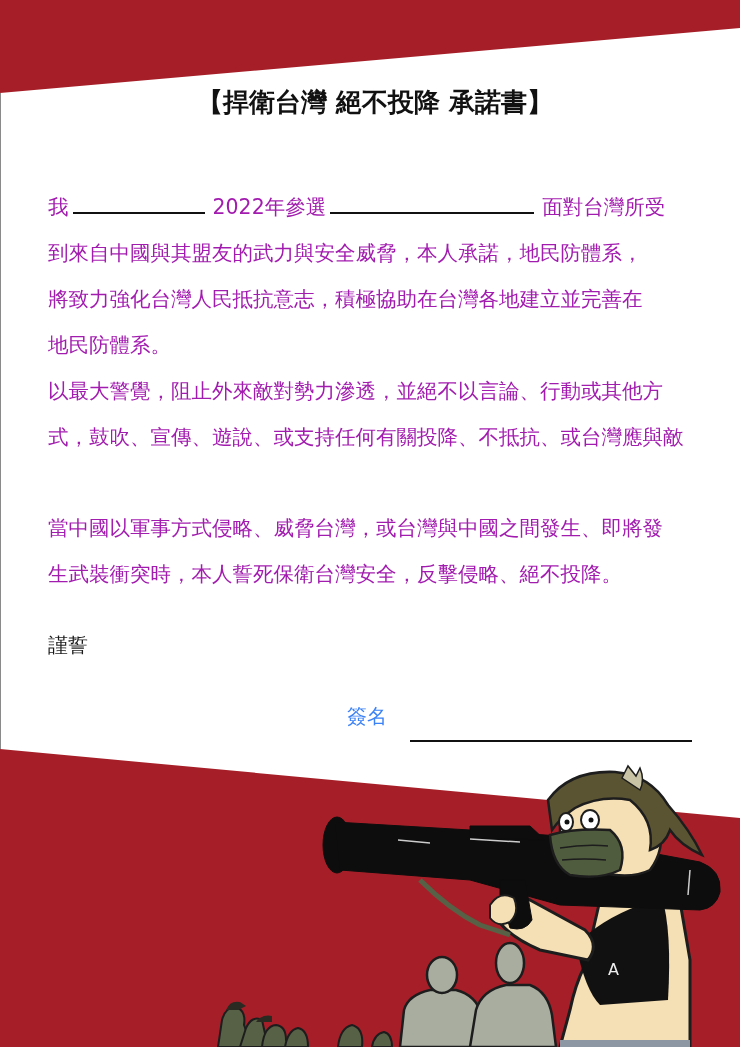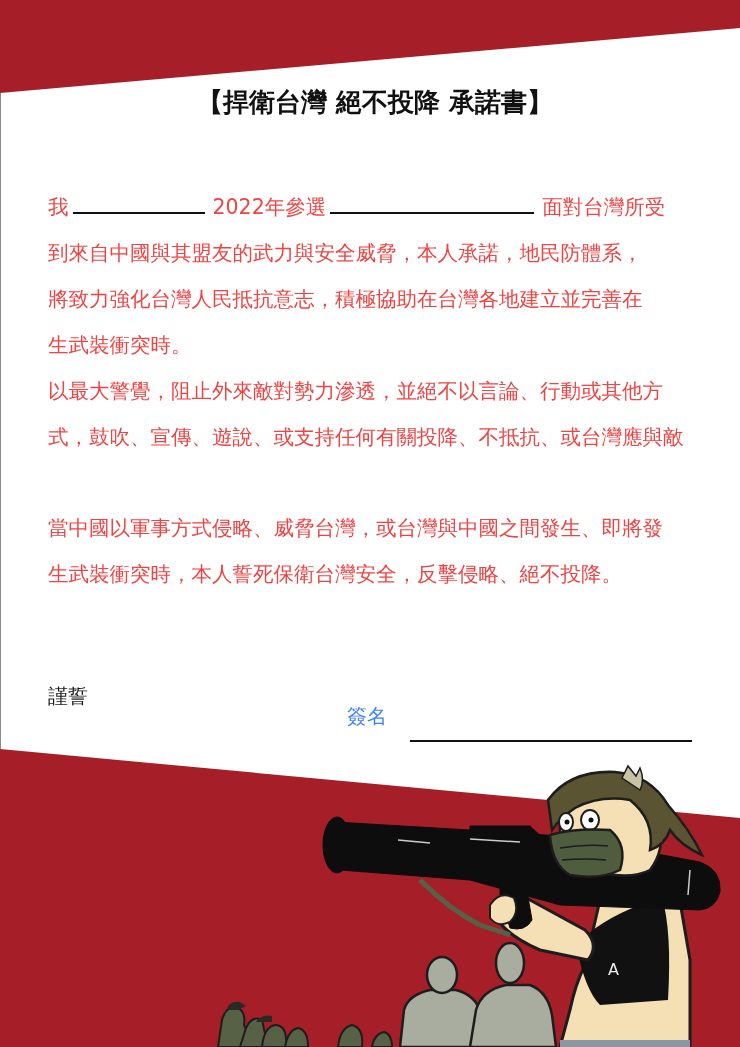--- a/index.html
+++ b/index.html
@@ -10,33 +10,33 @@
     color: #111;
   }
   .bg-svg { position: absolute; left: 0; top: 0; width: 740px; height: 1047px; }
   .left-edge { position: absolute; left: 0; top: 93px; width: 1px; height: 656px; background: #8a8a8a; }
   .title {
     position: absolute; left: 5px; top: 85px; width: 740px; text-align: center;
     font-size: 26px; font-weight: bold; letter-spacing: 0px; color: #111;
   }
   .body-text {
     position: absolute; left: 48px; width: 648px;
-    font-size: 20.5px; line-height: 46px; color: #ef4444;
+    font-size: 20.5px; line-height: 46px; color: #a21caf;
   }
   .p1 { top: 184px; }
   .p2 { top: 368px; }
   .p3 { top: 507px; font-family: Liberation Mono, monospace; }
   .line { white-space: nowrap; display: block; height: 46px; }
   .blank {
     display: inline-block; border-bottom: 2px solid #111; height: 26px;
     vertical-align: baseline; margin: 0 8px 0 4px;
   }
   .blank.name { width: 132px; }
   .blank.office { width: 204px; }
-  .oath { position: absolute; left: 48px; top: 683px; font-size: 20px; color: #1a1a1a; text-align: center; }
+  .oath { position: absolute; left: 48px; top: 632px; font-size: 20px; color: #1a1a1a; text-align: center; }
   .sign-label { position: absolute; left: 347px; top: 703px; font-size: 20px; color: #3b82f6; }
   .sign-line { position: absolute; left: 410px; top: 740px; width: 282px; height: 2px; background: #111; }
 </style>
 </head>
 <body>
 
 <svg class="bg-svg" viewBox="0 0 740 1047" xmlns="http://www.w3.org/2000/svg">
 
   <polygon points="0,0 740,0 740,28 0,93" fill="#a61f28"></polygon>
 
@@ -107,21 +107,21 @@
 <div class="left-edge"></div>
 
 <div class="title">【捍衛台灣 絕不投降 承諾書】</div>
 
 <div class="body-text p1">
   <span class="line">
     <span>我</span><span class="blank name"></span><span>2022年參選</span><span class="blank office"></span><span>面對台灣所受</span>
   </span>
   <span class="line">到來自中國與其盟友的武力與安全威脅，本人承諾，地民防體系，</span>
   <span class="line">將致力強化台灣人民抵抗意志，積極協助在台灣各地建立並完善在</span>
-  <span class="line">生武裝衝突時。</span>
+  <span class="line">地民防體系。</span>
 </div>
 
 <div class="body-text p2">
   <span class="line">以最大警覺，阻止外來敵對勢力滲透，並絕不以言論、行動或其他方</span>
   <span class="line">式，鼓吹、宣傳、遊說、或支持任何有關投降、不抵抗、或台灣應與敵</span>
 </div>
 
 <div class="body-text p3">
   <span class="line">當中國以軍事方式侵略、威脅台灣，或台灣與中國之間發生、即將發</span>
   <span class="line">生武裝衝突時，本人誓死保衛台灣安全，反擊侵略、絕不投降。</span>

